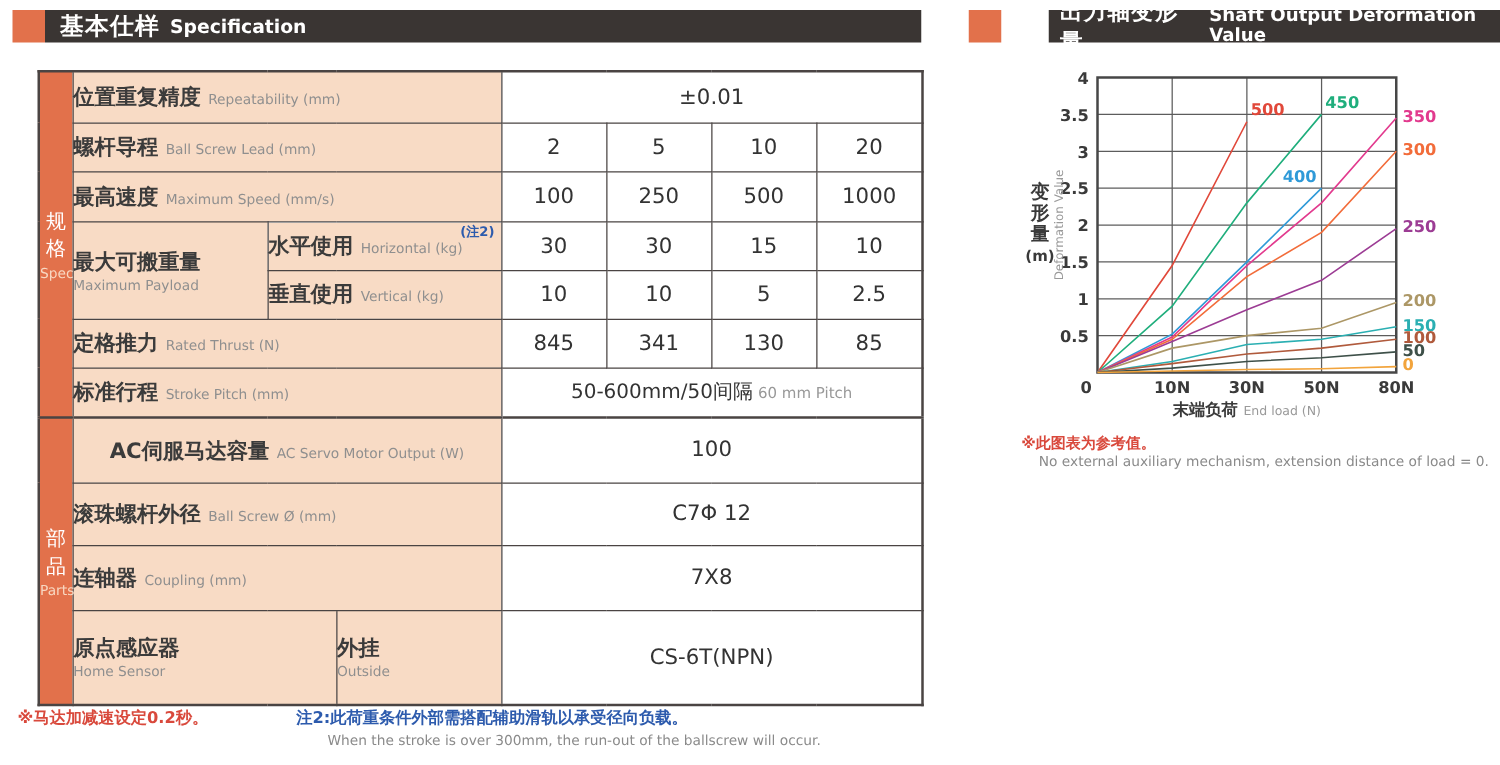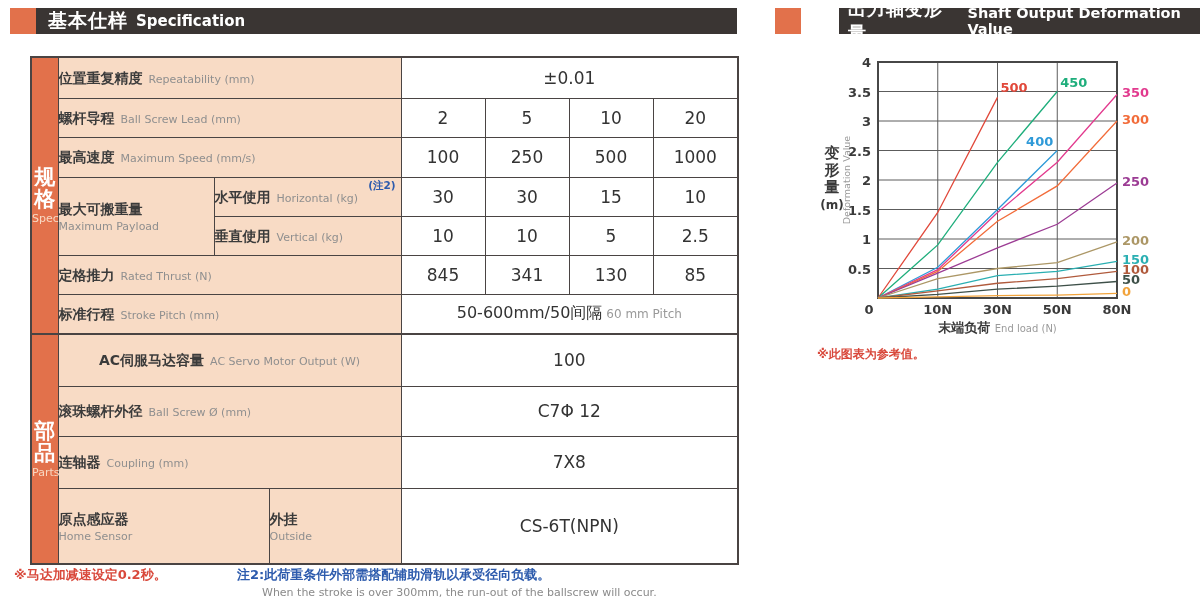--- a/index.html
+++ b/index.html
@@ -10,24 +10,24 @@
   .hdr-square{position:absolute;width:26px;height:26px;background:#e2714b;}
   .hdr-bar{position:absolute;height:26px;background:#3a3533;display:flex;align-items:center;padding-left:12px;box-sizing:border-box;}
   .hdr-cjk{color:#fff;font-size:19px;font-weight:700;letter-spacing:1px;}
   .hdr-en{color:#fff;font-size:15px;font-weight:700;margin-left:8px;}
 
   
   table.spec{position:absolute;left:30px;top:56px;border-collapse:collapse;table-layout:fixed;width:707px;}
   table.spec td{border:1px solid #4a4443;padding:0;vertical-align:middle;box-sizing:border-box;}
   table.spec{border:2px solid #4a4443;}
   td.side{background:#e2714b;text-align:center;color:#fff;}
-  td.side .vchars{font-size:21px;font-weight:700;line-height:22px;word-break:break-all;width:22px;margin:0 auto;color:#fff;}
+  td.side .vchars{font-size:16px;font-weight:400;line-height:22px;word-break:break-all;width:22px;margin:0 auto;color:#fff;}
   td.side .ven{font-size:11px;color:#f8d8c2;margin-top:2px;}
   td.lab{background:#f8dbc5;padding-left:12px;}
-  td.lab .cjk{font-size:14px;font-weight:700;color:#3b3b3b;}
+  td.lab .cjk{font-size:17px;font-weight:700;color:#3b3b3b;}
   td.lab .en{font-size:11px;color:#8f8f8f;margin-left:6px;}
   td.lab .en2{font-size:11px;color:#8f8f8f;display:block;margin-top:1px;}
   td.val{background:#fff;text-align:center;font-size:17px;font-weight:500;color:#333;}
   td.val .v-sub{font-size:12px;color:#999;font-weight:400;margin-left:4px;}
   tr.split td{border-top:2px solid #4a4443;text-align:center;}
   .note-ref{position:absolute;top:1px;right:5px;font-size:10.5px;color:#2d5bad;font-weight:700;}
   td.rel{position:relative;}
 
   
   .fn{position:absolute;font-size:13px;font-weight:700;line-height:16px;}
@@ -244,13 +244,14 @@
     <text x="72" y="118" text-anchor="middle" class="ylab">变</text>
     <text x="72" y="135" text-anchor="middle" class="ylab">形</text>
     <text x="72" y="152" text-anchor="middle" class="ylab">量</text>
     <text x="72" y="169" text-anchor="middle" class="ylabm">(m)</text>
     <text x="90" y="140" transform="rotate(-90 90 140)" text-anchor="middle" class="ylaben">Deformation Value</text>
     <text x="237.5" y="292" text-anchor="middle"><tspan class="xlab">末端负荷 </tspan><tspan class="xlaben">End load (N)</tspan></text>
   </svg>
 
 <div class="fn fn-red" style="left:817px;top:346px;font-size:12px;">
   <div>※此图表为参考值。</div>
+  <div class="fn-en" style="padding-left:14px;margin-top:0;">No external auxiliary mechanism, extension distance of load = 0.</div>
 </div>
 
 </body></html>

